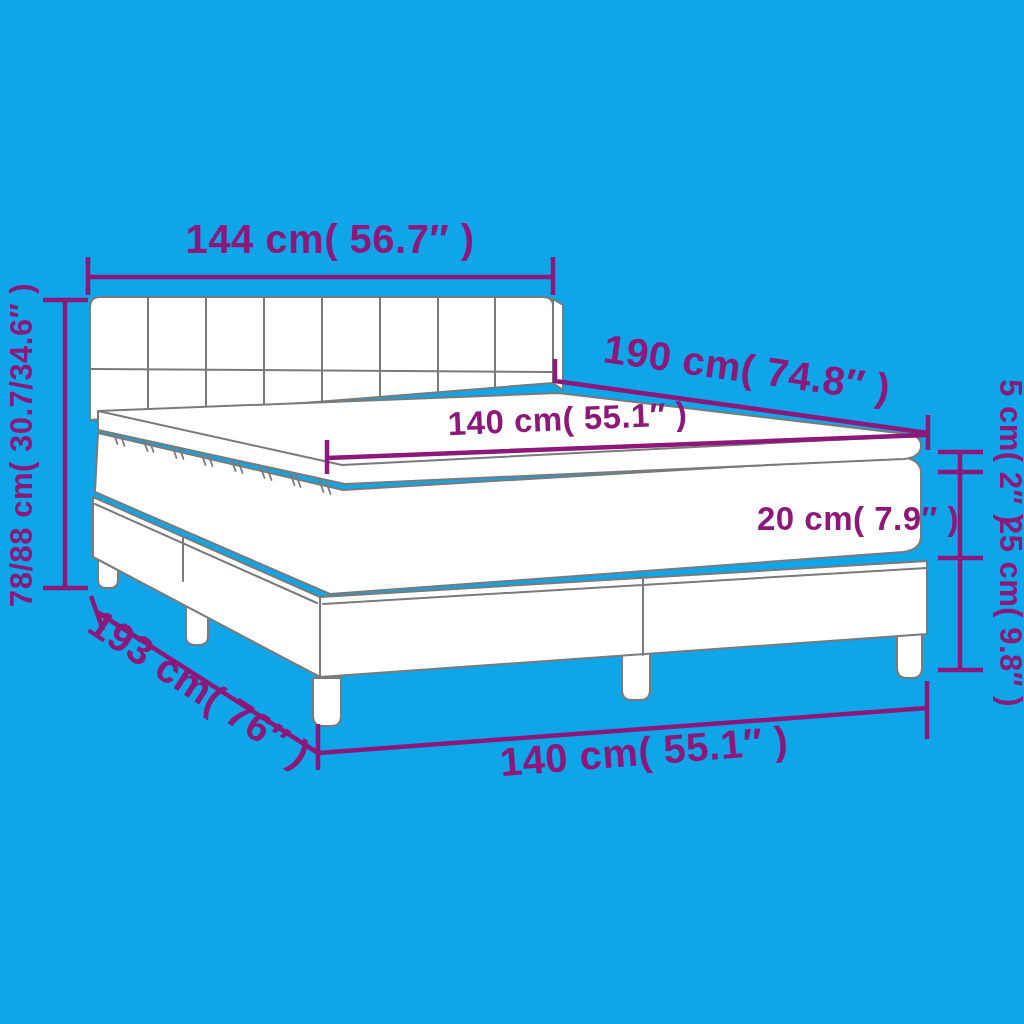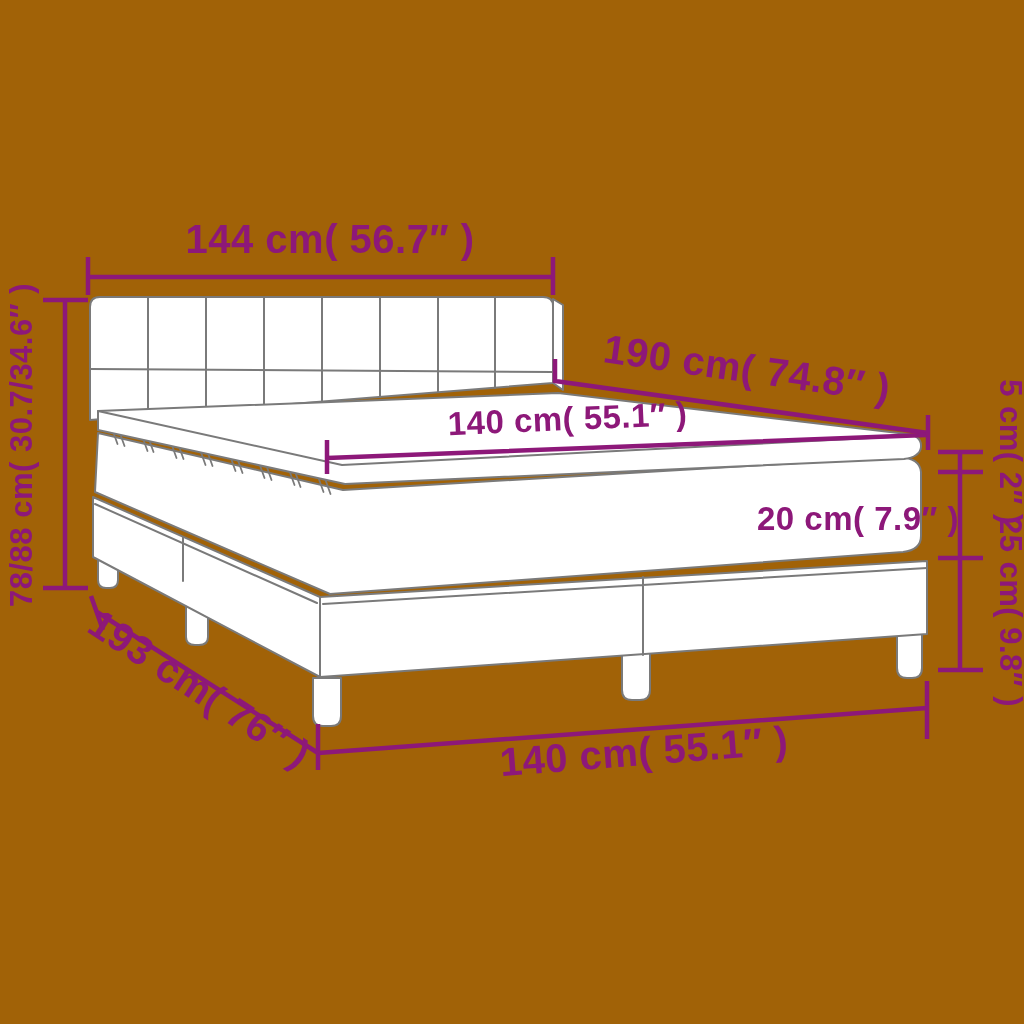--- a/index.html
+++ b/index.html
@@ -1,16 +1,16 @@
 <!DOCTYPE html>
 <html><head>
 <meta charset="utf-8">
 <style>
   html,body{margin:0;padding:0;background:#ffffff;}
-  .stage{width:1024px;height:1024px;background:#a16207;position:relative;overflow:hidden;}
+  .stage{width:1024px;height:1024px;background:#0ea5e9;position:relative;overflow:hidden;}
   svg{display:block;}
   .dimtext{font-family:"Liberation Sans",sans-serif;font-weight:bold;letter-spacing:.5px;}
 </style>
 </head>
 <body>
 
 <div class="stage">
 <svg width="1024" height="1024" viewBox="0 0 1024 1024">
 
   <g stroke="#7a7a7a" stroke-width="2" fill="#ffffff" stroke-linejoin="round" stroke-linecap="round">

